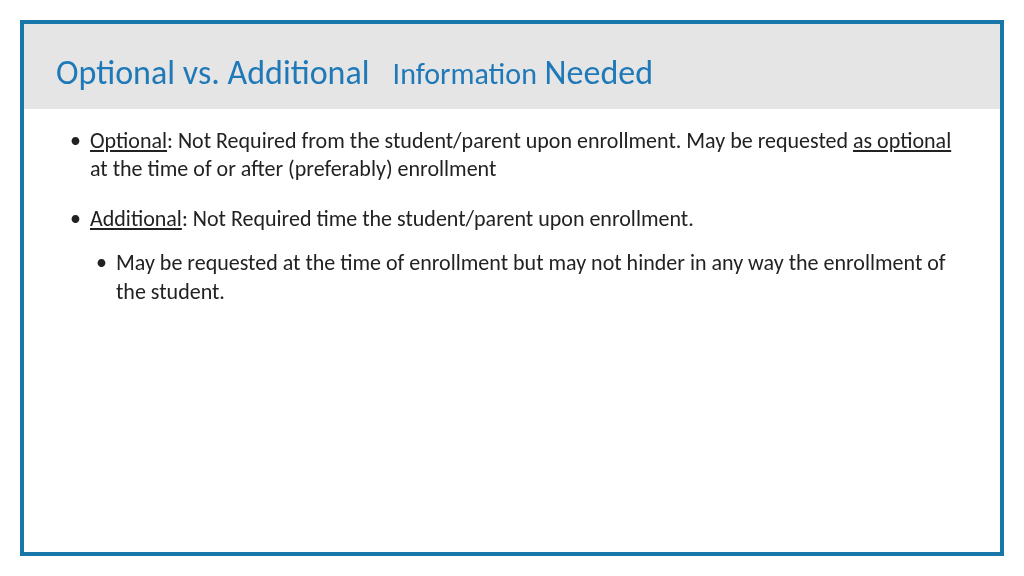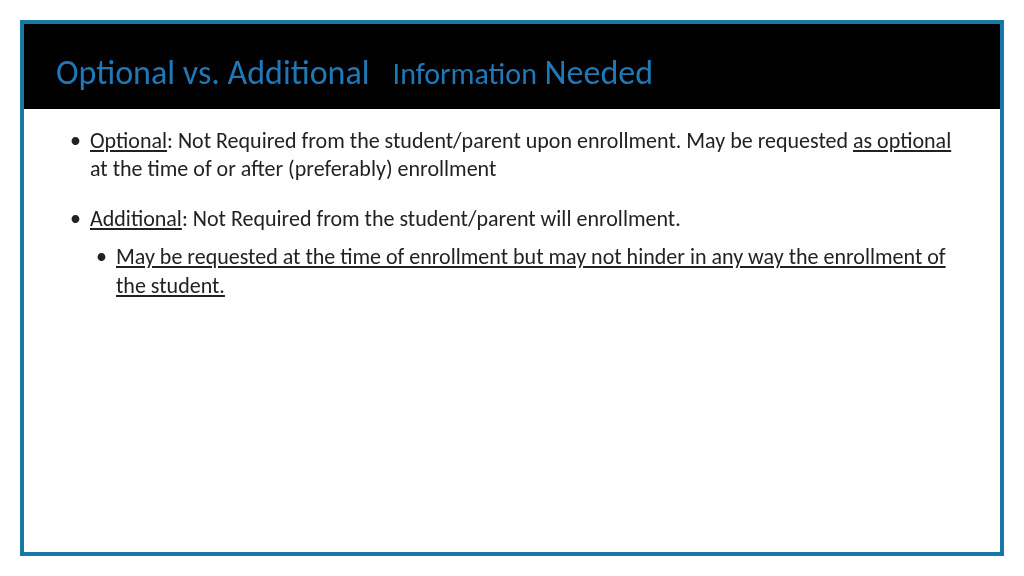--- a/index.html
+++ b/index.html
@@ -16,21 +16,21 @@
     }
     .slide-frame {
       width: 100%;
       height: 100%;
       border: 4px solid #1976a8;
       background: #ffffff;
       display: flex;
       flex-direction: column;
     }
     .title-bar {
-      background: #000000;
+      background: #e5e5e5;
       padding: 28px 32px 16px 32px;
     }
     .title {
       font-size: 34px;
       font-weight: 400;
       color: #1f79b8;
     }
     .title-part-1 {
       font-size: 34px;
     }
@@ -60,22 +60,21 @@
       content: "•";
       position: absolute;
       left: 6px;
       top: 0;
       font-size: 22px;
       color: #222;
     }
     ul.inner {
       list-style: none;
       padding-left: 0;
-      margin-top: 10px;
-      text-decoration: underline;
+      margin-top: 16px;
     }
     ul.inner > li {
       position: relative;
       padding-left: 26px;
       font-size: 22px;
       line-height: 1.28;
       margin-bottom: 8px;
     }
     ul.inner > li::before {
       content: "•";
@@ -101,20 +100,20 @@
       <span> </span>
       <span class="title-part-3">Needed</span>
     </h1>
   </div>
   <div class="content">
     <ul class="outer">
       <li>
         <span class="u">Optional</span><span>: Not Required from the student/parent upon enrollment. May be requested </span><span class="u">as optional </span><span>at the time of or after (preferably) enrollment</span>
       </li>
       <li>
-        <span class="u">Additional</span><span>: Not Required from the student/parent will enrollment.</span>
+        <span class="u">Additional</span><span>: Not Required time the student/parent upon enrollment.</span>
         <ul class="inner">
           <li>May be requested at the time of enrollment but may not hinder in any way the enrollment of the student.</li>
         </ul>
       </li>
     </ul>
   </div>
 </div>
 
 </body></html>

